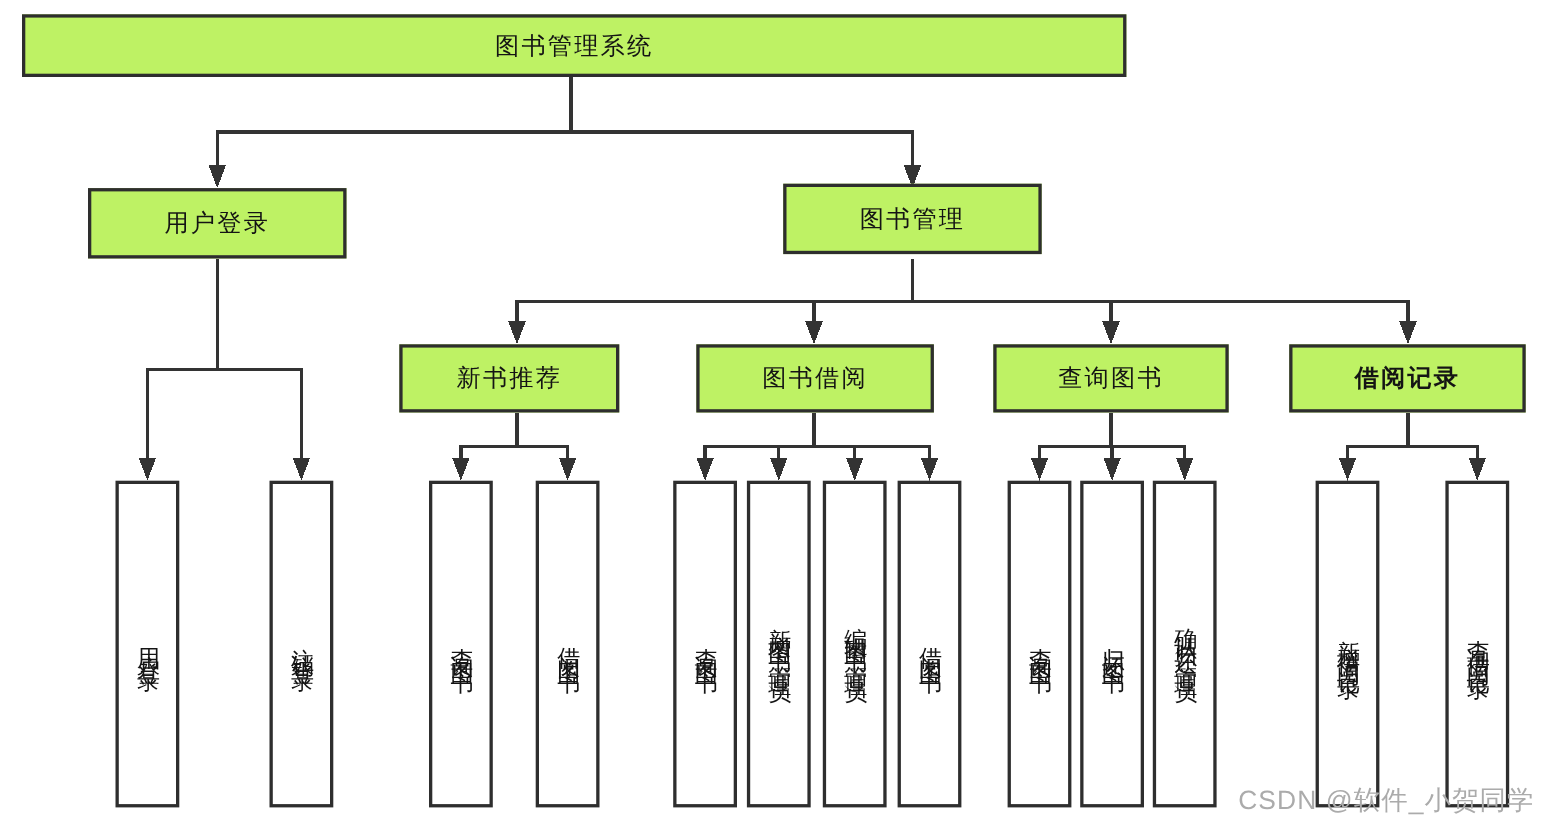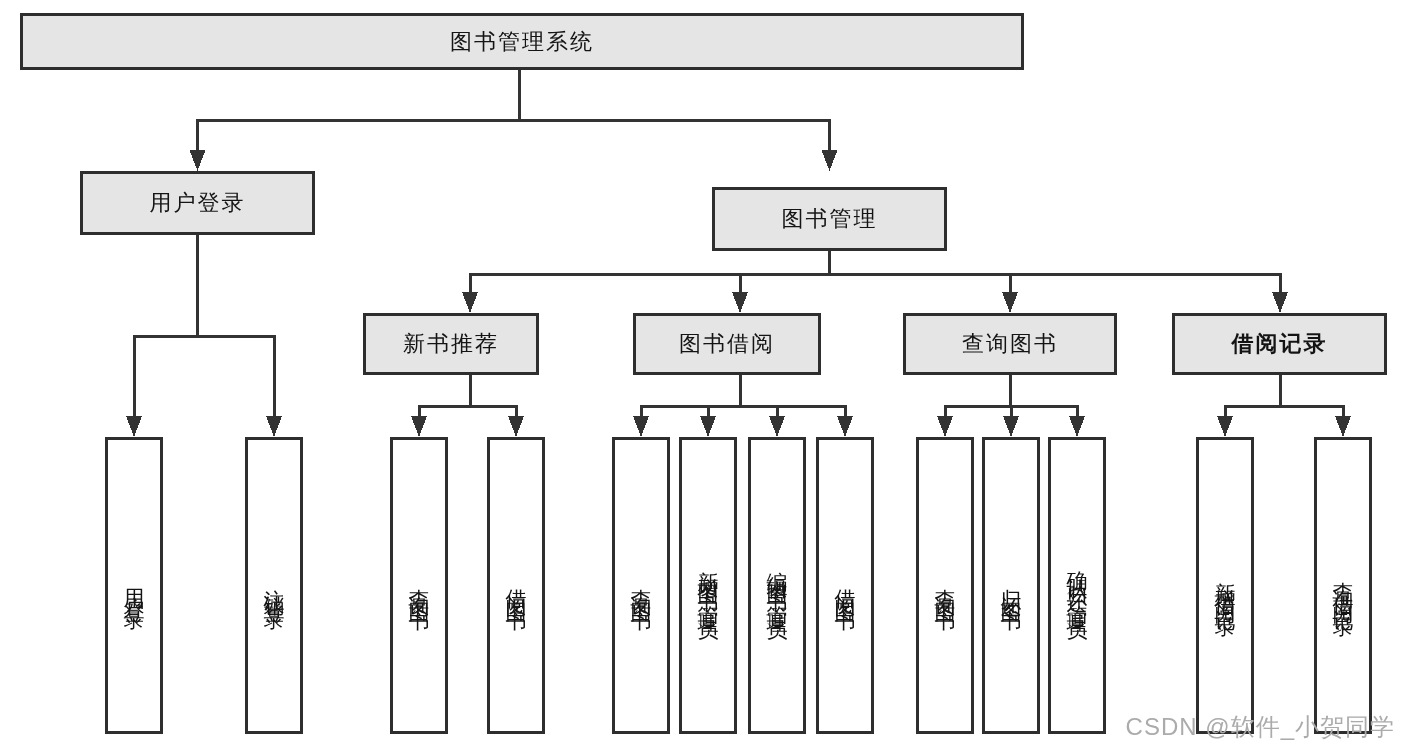--- a/index.html
+++ b/index.html
@@ -6,21 +6,21 @@
   #canvas{
     position:relative;
     width:1405px;height:747px;
     background:#ffffff;
     font-family:"Liberation Sans","DejaVu Sans",sans-serif;
     overflow:hidden;
   }
   #wires{position:absolute;left:0;top:0;width:1405px;height:747px;pointer-events:none;}
   .hbox{
     position:absolute;box-sizing:border-box;
-    border:3px solid #2e2e2e;background:#e5e5e5;
+    border:3px solid #2e2e2e;background:#bef264;
     display:flex;align-items:center;justify-content:center;
     font-size:22px;letter-spacing:2px;color:#141414;
     z-index:1;
   }
   .vbox{
     position:absolute;box-sizing:border-box;
     top:437px;width:58px;height:297px;
     border:3px solid #2e2e2e;background:#ffffff;
     display:flex;align-items:center;justify-content:center;
     writing-mode:vertical-rl;text-orientation:mixed;
@@ -112,24 +112,24 @@
       <line x1="1225" y1="406" x2="1225" y2="418"></line>
       <polygon points="1217,416 1233,416 1225,437"></polygon>
       <line x1="1343" y1="406" x2="1343" y2="418"></line>
       <polygon points="1335,416 1351,416 1343,437"></polygon>
     </g>
   </svg>
 
   <div class="hbox" style="left:20px;top:13px;width:1004px;height:57px;">图书管理系统</div>
 
   <div class="hbox" style="left:80px;top:171px;width:235px;height:64px;">用户登录</div>
-  <div class="hbox" style="left:712px;top:187px;width:235px;height:64px;">图书管理</div>
+  <div class="hbox" style="left:712px;top:167px;width:235px;height:64px;">图书管理</div>
 
-  <div class="hbox" style="left:363px;top:313px;width:176px;height:62px;">新书推荐</div>
-  <div class="hbox" style="left:633px;top:313px;width:188px;height:62px;">图书借阅</div>
+  <div class="hbox" style="left:363px;top:313px;width:200px;height:62px;">新书推荐</div>
+  <div class="hbox" style="left:633px;top:313px;width:216px;height:62px;">图书借阅</div>
   <div class="hbox" style="left:903px;top:313px;width:214px;height:62px;">查询图书</div>
   <div class="hbox" style="left:1172px;top:313px;width:215px;height:62px;font-weight:bold;">借阅记录</div>
 
   <div class="vbox" style="left:105px;">用户登录</div>
   <div class="vbox" style="left:245px;">注销登录</div>
 
   <div class="vbox" style="left:390px;">查询图书</div>
   <div class="vbox" style="left:487px;">借阅图书</div>
 
   <div class="vbox" style="left:612px;">查询图书</div>

